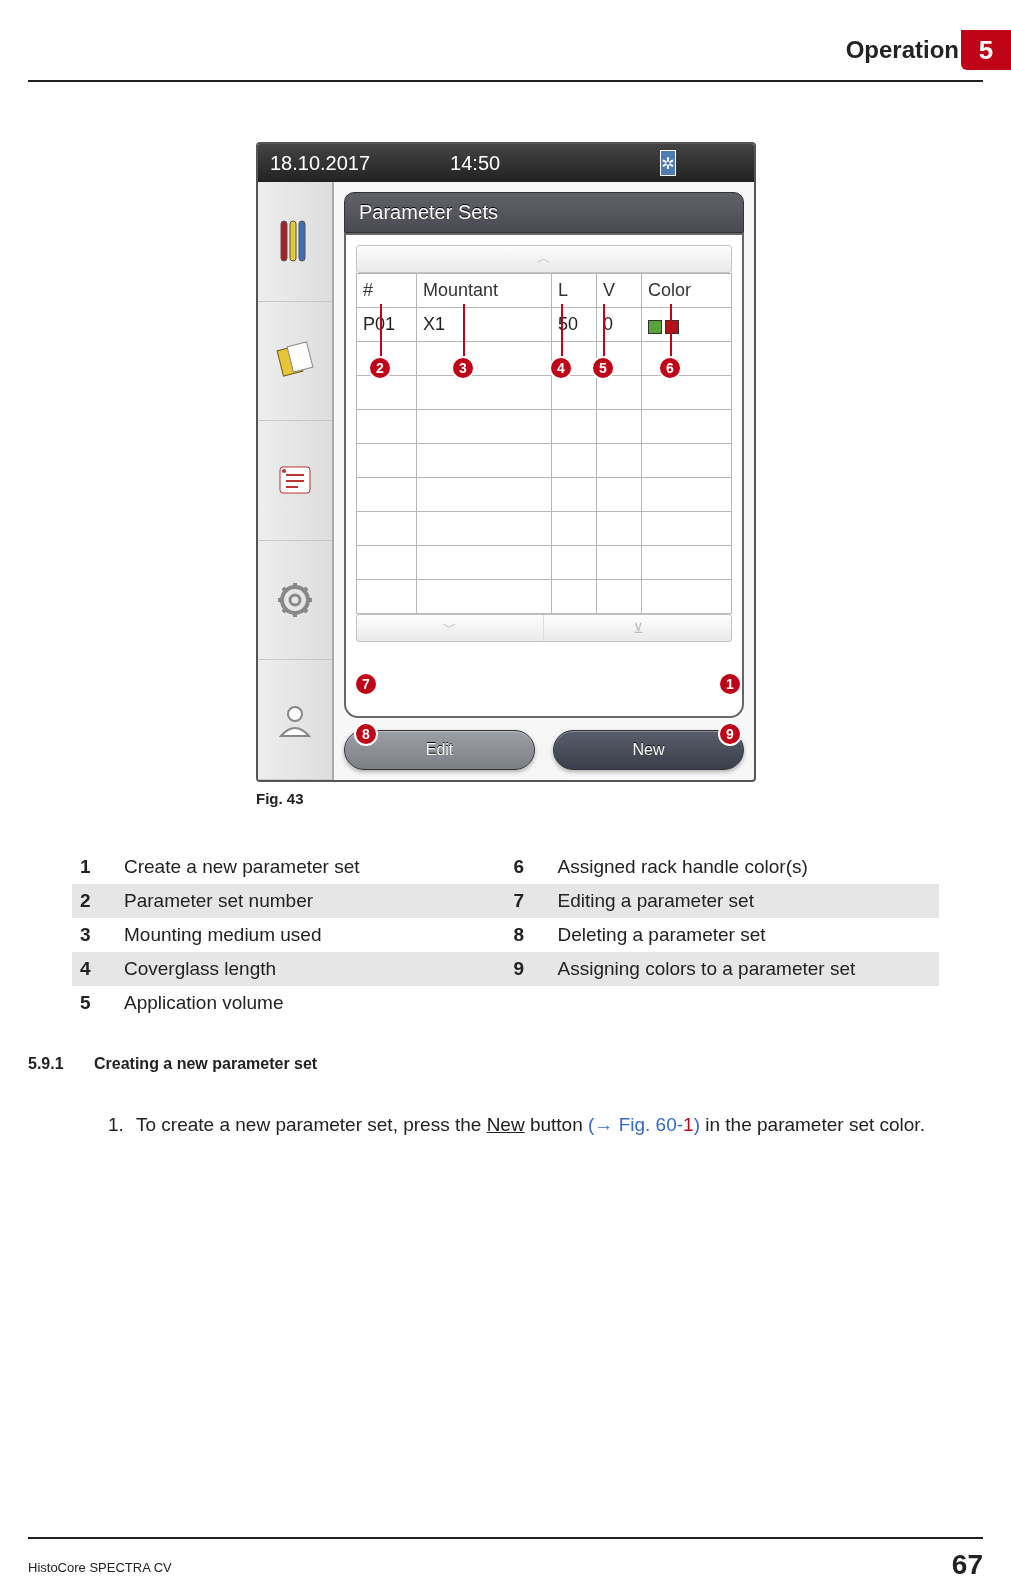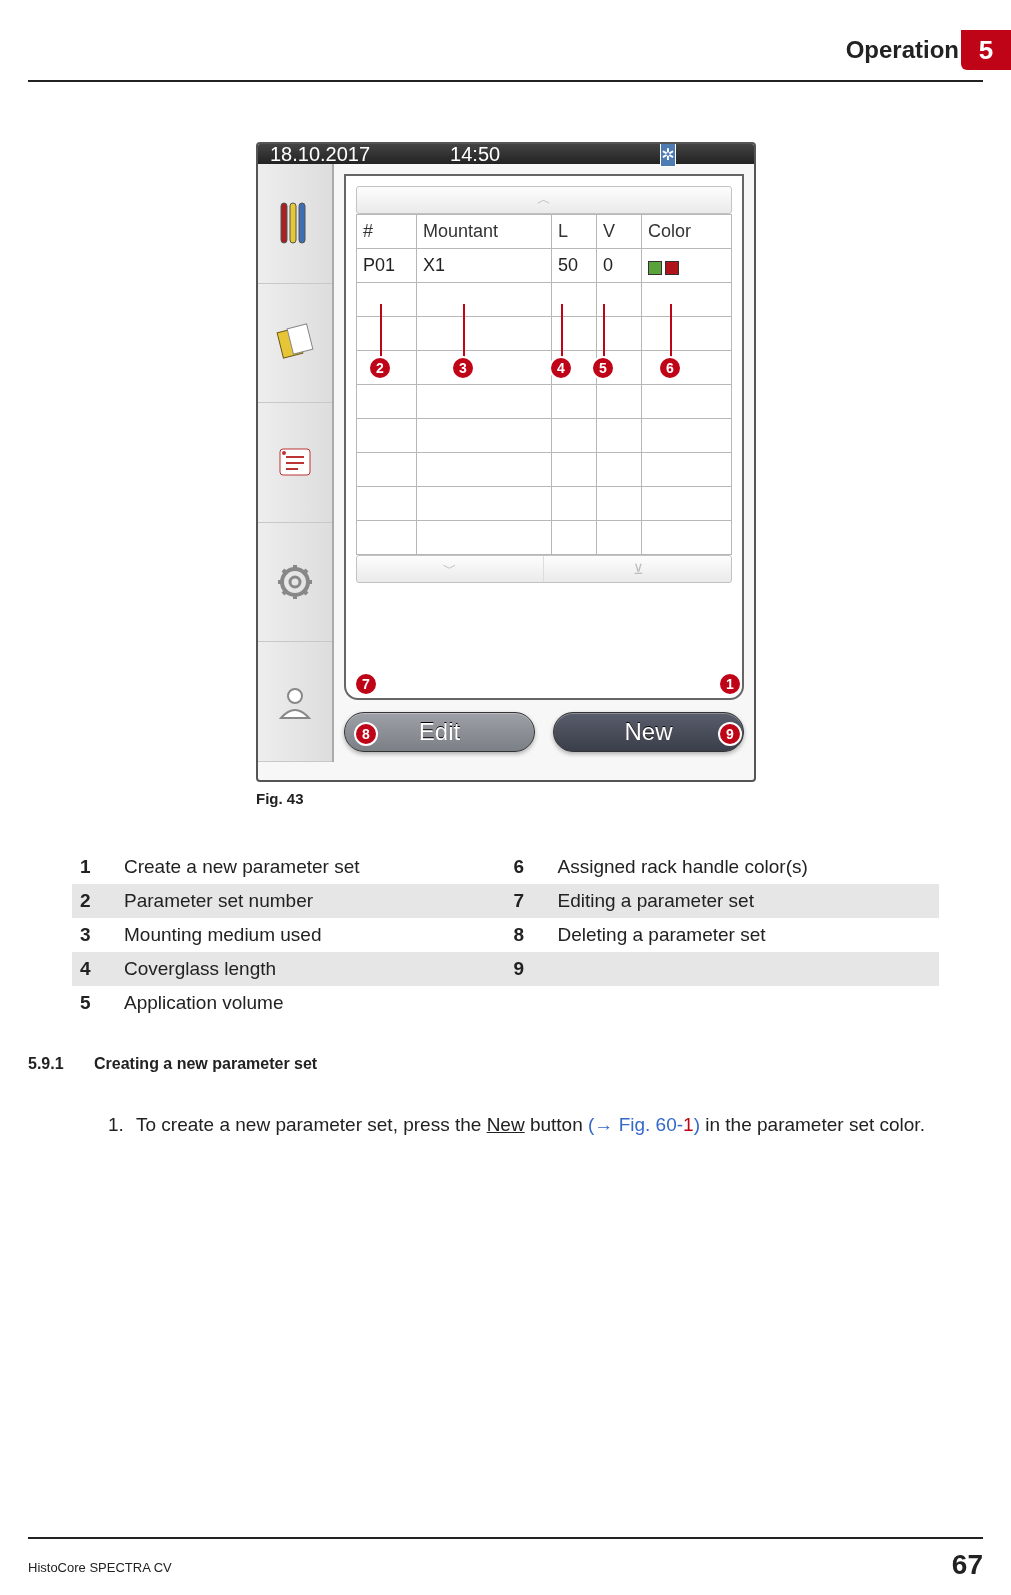--- a/index.html
+++ b/index.html
@@ -42,21 +42,21 @@
   .device {
     position: absolute;
     top: 142px; left: 256px;
     width: 500px; height: 640px;
     background: #f7f7f7;
     border: 2px solid #555;
     border-radius: 4px;
     overflow: hidden;
   }
   .statusbar {
-    height: 20px;
+    height: 38px;
     background: linear-gradient(to bottom, #444, #222);
     color: #fff;
     display: flex; align-items: center; gap: 80px;
     padding: 0 12px;
     font-size: 20px;
   }
   .statusbar .spacer { flex: 1; }
   .statusbar .status-ico {
     width: 26px; height: 26px;
     background: #4e7bb1; border: 1px solid #fff;
@@ -152,21 +152,21 @@
   .pill-row {
     display: flex; gap: 18px; margin-top: 12px;
     position: relative;
   }
   .pill {
     flex: 1;
     height: 40px;
     border-radius: 20px;
     border: 1px solid #333;
     color: #fff;
-    font-size: 24px;
+    font-size: 16px;
     display: flex; align-items: center; justify-content: center;
     text-shadow: 0 -1px 0 #000;
     box-shadow: inset 0 1px 0 rgba(255,255,255,0.3), 0 2px 4px rgba(0,0,0,0.3);
     position: relative;
   }
   .pill.grey { background: linear-gradient(to bottom, #9da0a6, #7b7f86); }
   .pill.dark { background: linear-gradient(to bottom, #5a5e6c, #3a3e4a); }
   
   .callout {
     position: absolute;
@@ -303,20 +303,21 @@
         </svg>
       </div>
       <div class="side-btn">
         <svg width="40" height="36" viewBox="0 0 40 36">
           <circle cx="20" cy="12" r="7" fill="#fff" stroke="#888" stroke-width="2"></circle>
           <path d="M6 34 Q20 18 34 34 Z" fill="#fff" stroke="#888" stroke-width="2"></path>
         </svg>
       </div>
     </div>
     <div class="panel">
+      <div class="panel-title">Parameter Sets</div>
       <div class="panel-box">
         <div class="scroll-top">︿</div>
         <table class="pset">
           <colgroup>
             <col style="width:16%">
               <col style="width:36%">
               <col style="width:12%">
               <col style="width:12%">
               <col style="width:24%">
           </colgroup>
@@ -461,20 +462,21 @@
         <span>Deleting a parameter set</span>
       </div>
   </div>
   <div class="legend-row shade">
     <div class="legend-cell">
         <span class="legend-num">4</span>
         <span>Coverglass length</span>
       </div>
     <div class="legend-cell">
         <span class="legend-num">9</span>
+        <span>Assigning colors to a parameter set</span>
       </div>
   </div>
   <div class="legend-row">
     <div class="legend-cell">
         <span class="legend-num">5</span>
         <span>Application volume</span>
       </div>
     <div class="legend-cell"></div>
   </div>
 </div>

